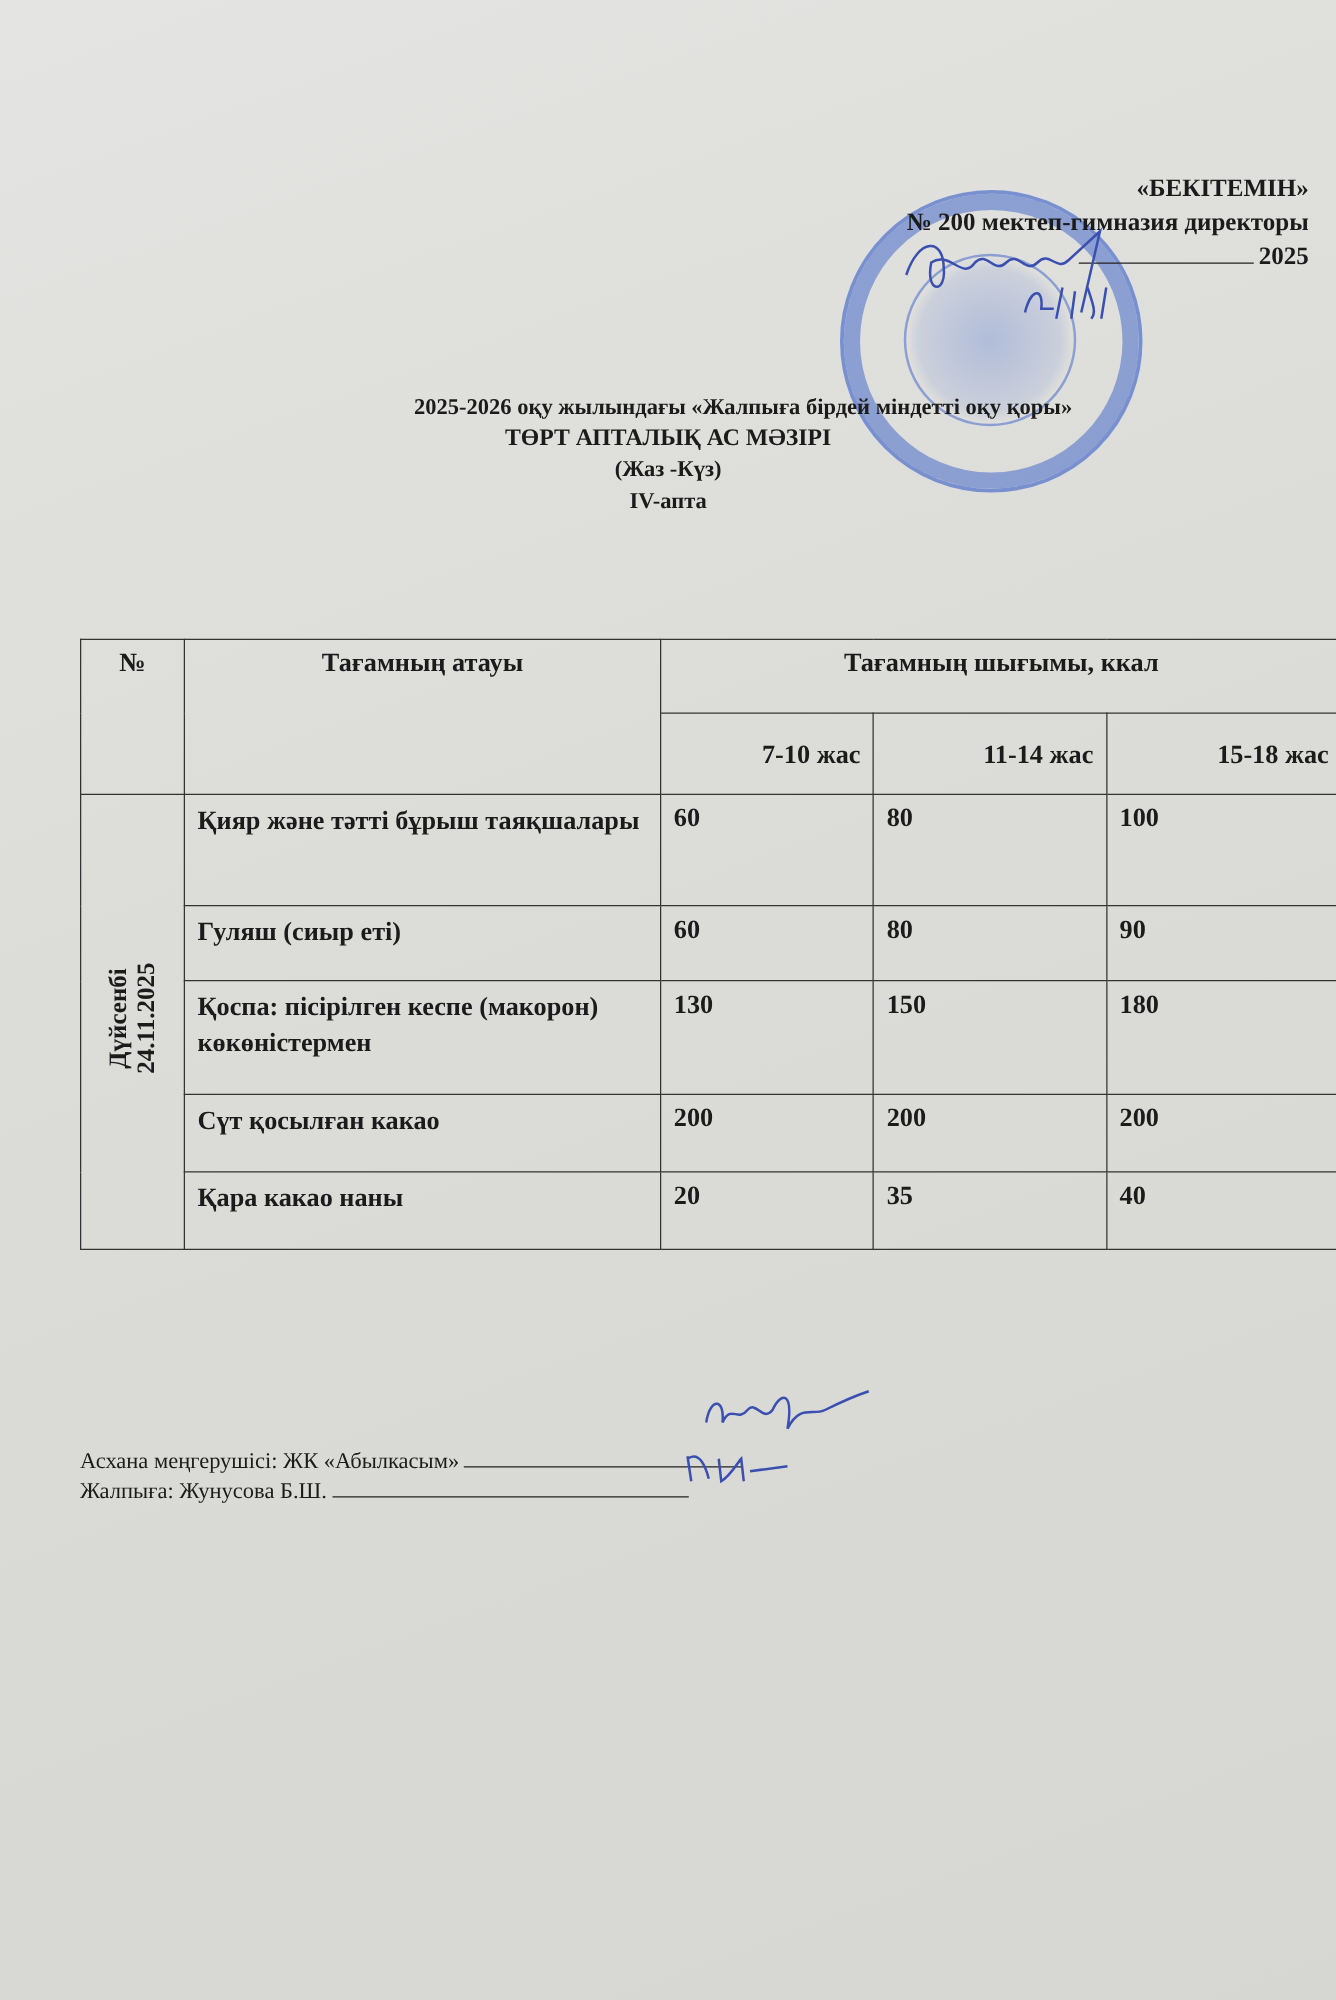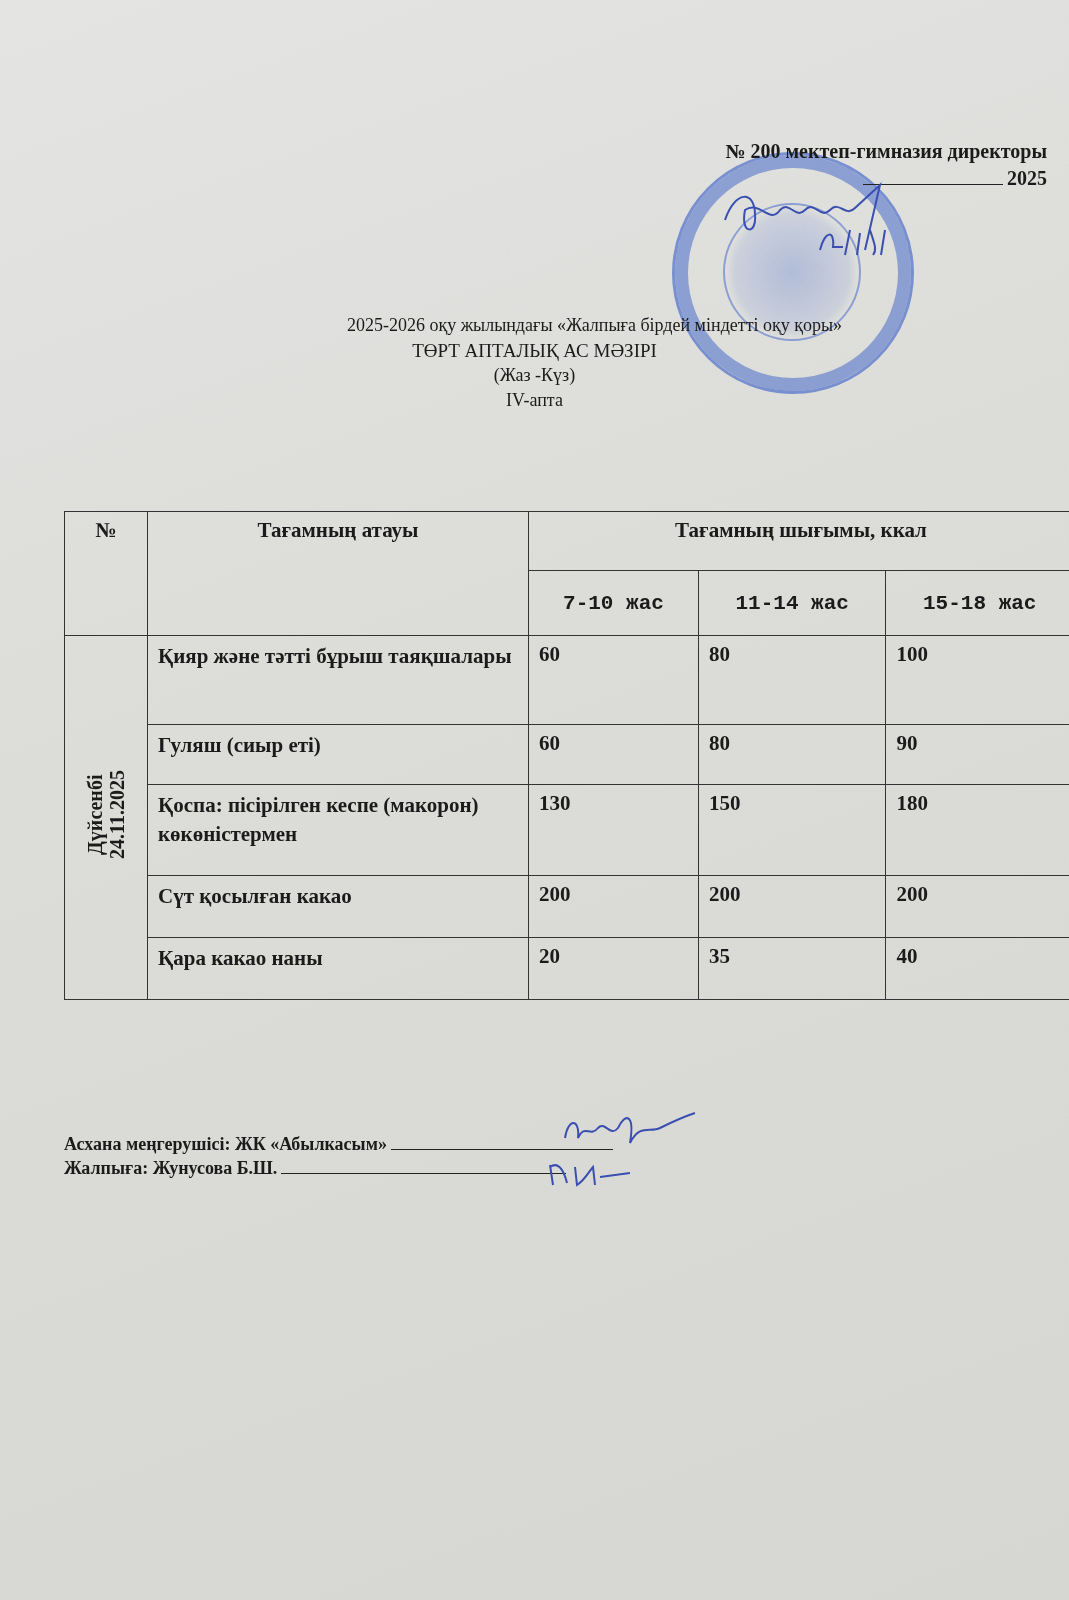--- a/index.html
+++ b/index.html
@@ -26,63 +26,64 @@
   .stamp .inner {
     position: absolute; left: 48px; top: 48px; width: 134px; height: 134px; border-radius: 50%;
     border: 2px solid rgba(52,92,200,0.6);
     background: radial-gradient(circle, rgba(60,100,210,0.35) 0%, rgba(60,100,210,0.15) 60%, rgba(0,0,0,0) 70%);
   }
   .sig {
     position: absolute; pointer-events: none;
   }
   .title-block {
     position: absolute; left: 0; right: 0; top: 313px; text-align: center;
-    font-weight: normal; font-size: 18px; line-height: 25px;
+    font-weight: bold; font-size: 18px; line-height: 25px;
   }
   .title-block .t1 { margin-left: 120px; }
   .title-block .t-main { font-size: 19px; }
   table.menu {
     position: absolute; left: 64px; top: 511px; width: 1010px;
     border-collapse: collapse; font-weight: bold; font-size: 21px;
   }
   table.menu td, table.menu th {
     border: 1.5px solid #333; vertical-align: top; padding: 6px 10px;
   }
   table.menu th { font-weight: bold; }
   .h-num { width: 62px; text-align: center; }
   .h-name { width: 360px; text-align: center; }
   .h-out { text-align: center; height: 46px; }
-  .h-age { text-align: center; height: 52px; vertical-align: middle !important; font-family: Liberation Mono, monospace; }
+  .h-age { text-align: right; height: 52px; vertical-align: middle !important; }
   .day-cell { text-align: center; vertical-align: middle !important; padding: 0 !important; }
   .day-vert {
     writing-mode: vertical-rl; transform: rotate(180deg);
     display: inline-block; font-size: 20px; line-height: 22px; text-align: center;
   }
   .dish { text-align: left; line-height: 29px; }
   .val { text-align: left; }
   .r1 td { height: 76px; }
   .r2 td { height: 47px; }
   .r3 td { height: 78px; }
   .r4 td { height: 49px; }
   .r5 td { height: 49px; }
   .footer {
-    position: absolute; left: 64px; top: 1132px; font-weight: bold; font-size: 18px; line-height: 24px;
+    position: absolute; left: 64px; top: 1156px; font-weight: normal; font-size: 18px; line-height: 24px;
   }
   .footer .fl { white-space: nowrap; }
   .footer .u1 { display: inline-block; width: 222px; border-bottom: 1.5px solid #222; height: 16px; margin-left: 4px; }
   .footer .u2 { display: inline-block; width: 285px; border-bottom: 1.5px solid #222; height: 16px; margin-left: 4px; }
 </style>
 </head>
 <body>
 
 <div class="stamp">
   <div class="inner"></div>
 </div>
 
 <div class="approval">
+  <span class="line">«БЕКІТЕМІН»</span>
   <span class="line">№ 200 мектеп-гимназия директоры</span>
   <span class="line"><span class="uline"></span><span>2025</span></span>
 </div>
 
 <svg class="sig" style="left:715px; top:180px;" width="200" height="75">
   <path d="M10 40 C 20 10, 40 10, 40 35 C 42 55, 25 55, 30 30 C 45 20, 55 45, 65 30 C 75 20, 80 40, 90 30 C 100 20, 105 40, 115 30 C 125 20, 130 38, 140 28 L 165 5 L 150 70" fill="none" stroke="#3a4fb0" stroke-width="2"></path>
 </svg>
 <svg class="sig" style="left:815px; top:225px;" width="90" height="35">
   <path d="M5 25 C 10 5, 20 5, 18 22 L 28 22 M 35 5 L 30 30 M 45 8 L 42 30 M 55 5 C 60 20, 62 25, 58 30 M 70 5 L 66 30" fill="none" stroke="#3a4fb0" stroke-width="2"></path>
 </svg>

